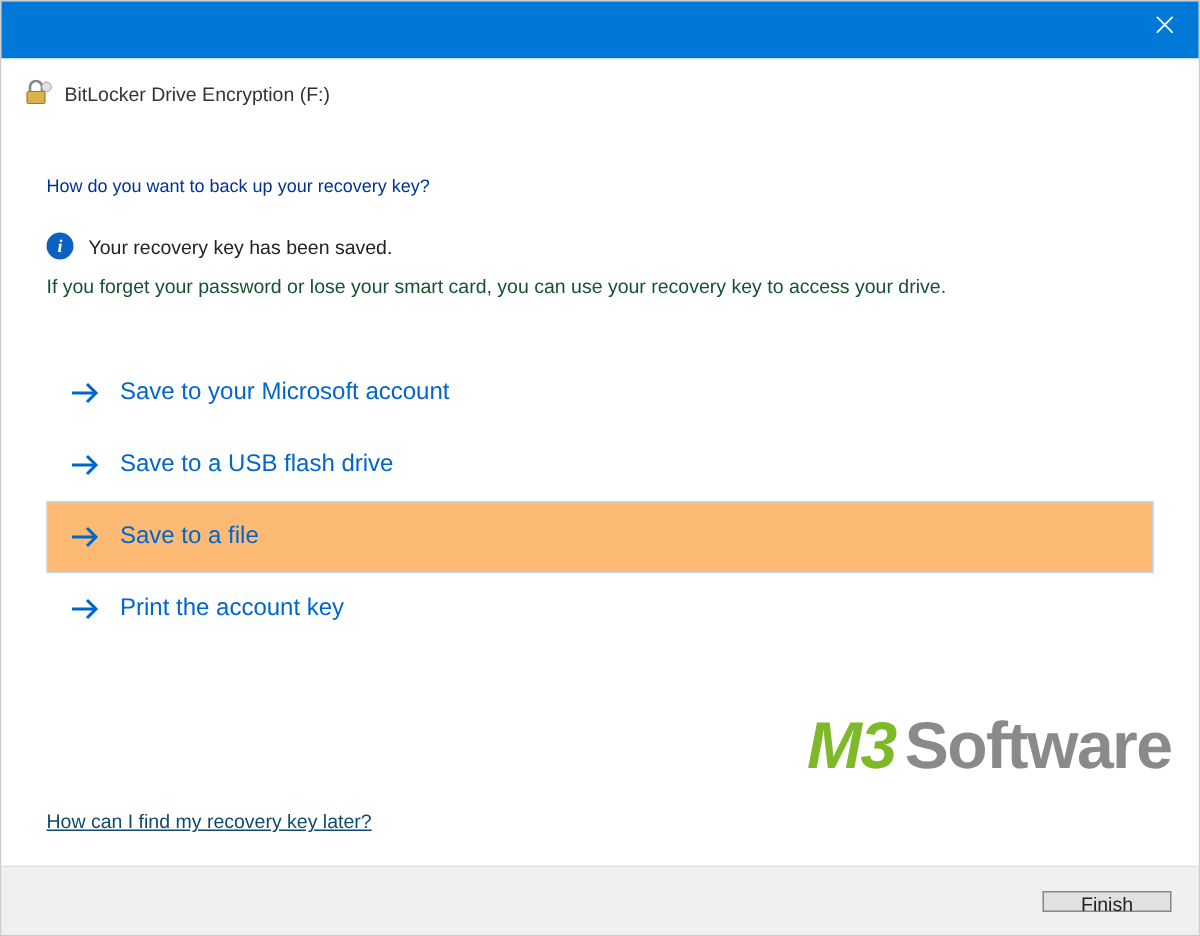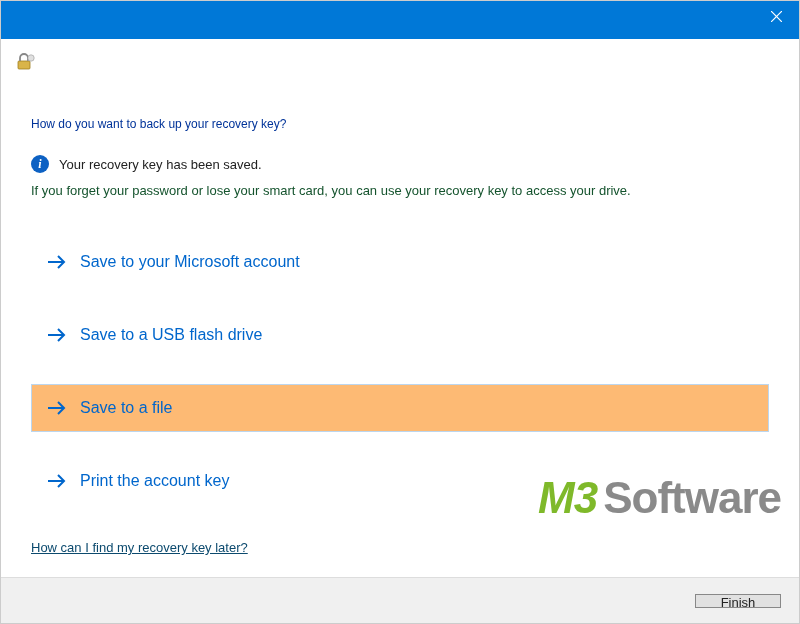--- a/index.html
+++ b/index.html
@@ -90,21 +90,20 @@
       color: #222;
     }
     .desc-text {
       font-size: 13px;
       color: #14532d;
       margin-bottom: 40px;
     }
     .option-list {
       display: flex;
       flex-direction: column;
-      gap: 25px;
     }
     .option {
       display: flex;
       align-items: center;
       gap: 12px;
       padding: 12px 14px;
       border: 1px solid transparent;
       cursor: pointer;
       color: #0066cc;
       font-size: 16px;
@@ -178,20 +177,21 @@
   </div>
 
   <div class="header-row">
     <span class="app-icon">
       <svg width="18" height="18" viewBox="0 0 18 18">
         <rect x="1" y="8" width="12" height="8" rx="1" fill="#d9b44a" stroke="#a07d1f" stroke-width="0.8"></rect>
         <path d="M3 8 V5 a4 4 0 0 1 8 0 V8" fill="none" stroke="#888" stroke-width="1.8"></path>
         <circle cx="14" cy="5" r="3.2" fill="#e0e0e0" stroke="#999" stroke-width="0.6"></circle>
       </svg>
     </span>
+    <span class="app-title">BitLocker Drive Encryption (F:)</span>
   </div>
 
   <div class="content">
     <h1 class="page-title">How do you want to back up your recovery key?</h1>
 
     <div class="info-row">
       <span class="info-icon">i</span>
       <span class="info-text">Your recovery key has been saved.</span>
     </div>
 

